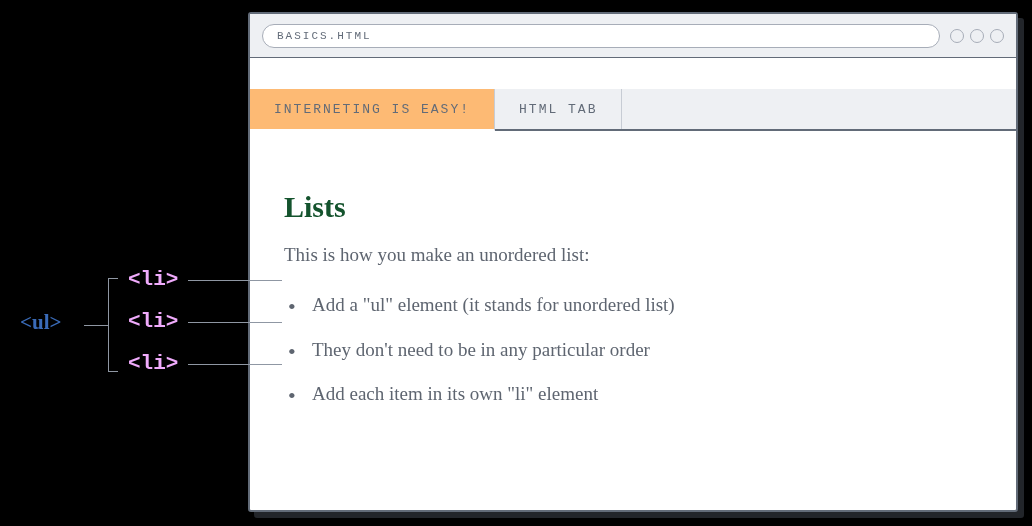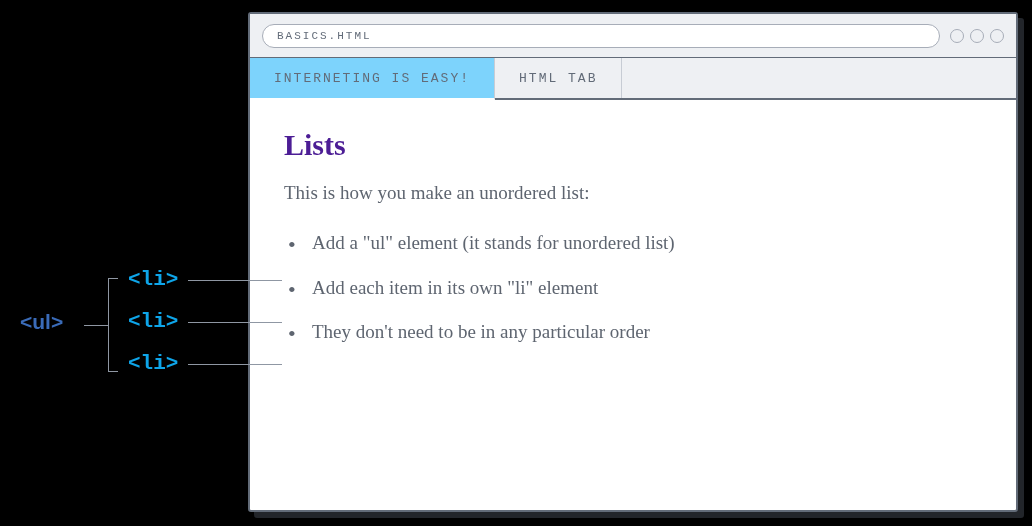--- a/index.html
+++ b/index.html
@@ -15,20 +15,21 @@
     left: 248px;
     top: 12px;
     width: 770px;
     height: 500px;
     background: #fff;
     border: 2px solid #626b78;
     border-radius: 3px;
     box-shadow: 6px 6px 0 rgba(98,107,120,0.35);
     display: flex;
     flex-direction: column;
+    gap: 31px;
   }
   .toolbar {
     height: 44px;
     background: #eef0f3;
     border-bottom: 1px solid #626b78;
     display: flex;
     align-items: center;
     padding: 0 12px;
     gap: 10px;
   }
@@ -62,34 +63,34 @@
     display: flex;
     align-items: center;
     font-family: 'OCR A Std','Courier New',monospace;
     font-size: 13px;
     letter-spacing: 2px;
     color: #626b78;
     border-right: 1px solid #c7ccd4;
     cursor: pointer;
   }
   .tab.active {
-    background: #7dd3fc;
+    background: #fdba74;
     border-bottom: 2px solid #fff;
     margin-bottom: -2px;
   }
   .content {
     flex: 1;
     padding: 28px 34px;
     color: #5e6570;
   }
   .content h2 {
     font-size: 30px;
     font-weight: bold;
     margin-bottom: 20px;
-    color: #4c1d95;
+    color: #14532d;
   }
   .content p {
     font-size: 19px;
     margin-bottom: 26px;
     margin-top: 16px;
   }
   .content ul { list-style: none; }
   .content li {
     font-size: 19px;
     line-height: 1.4;
@@ -104,30 +105,30 @@
     top: 0;
     font-size: 22px;
     color: #5e6570;
   }
 
   
   .ul-tag {
     position: absolute;
     left: 20px;
     top: 310px;
-    font-family: Liberation Sans, sans-serif;
+    font-family: Liberation Serif, serif;
     font-size: 21px;
     color: #3a6bb8;
     font-weight: bold;
   }
   .li-tag {
     position: absolute;
     font-family: 'Courier New', monospace;
     font-size: 21px;
-    color: #0ea5e9;
+    color: #f0abfc;
     font-weight: bold;
     left: 128px;
   }
   .li-1 { top: 268px; }
   .li-2 { top: 310px; }
   .li-3 { top: 352px; }
 
   
   .bracket {
     position: absolute;
@@ -189,22 +190,22 @@
   </div>
   <div class="tabs">
     <div class="tab active">INTERNETING IS EASY!</div>
     <div class="tab">HTML TAB</div>
   </div>
   <div class="content">
     <h2>Lists</h2>
     <p>This is how you make an unordered list:</p>
     <ul>
       <li>Add a "ul" element (it stands for unordered list)</li>
+      <li>They don't need to be in any particular order</li>
       <li>Add each item in its own "li" element</li>
-      <li>They don't need to be in any particular order</li>
     </ul>
   </div>
 </div>
 
 <div class="ul-tag">&lt;ul&gt;</div>
 
 <div class="bracket">
   <div class="bracket-vert"></div>
   <div class="bracket-top"></div>
   <div class="bracket-bot"></div>

